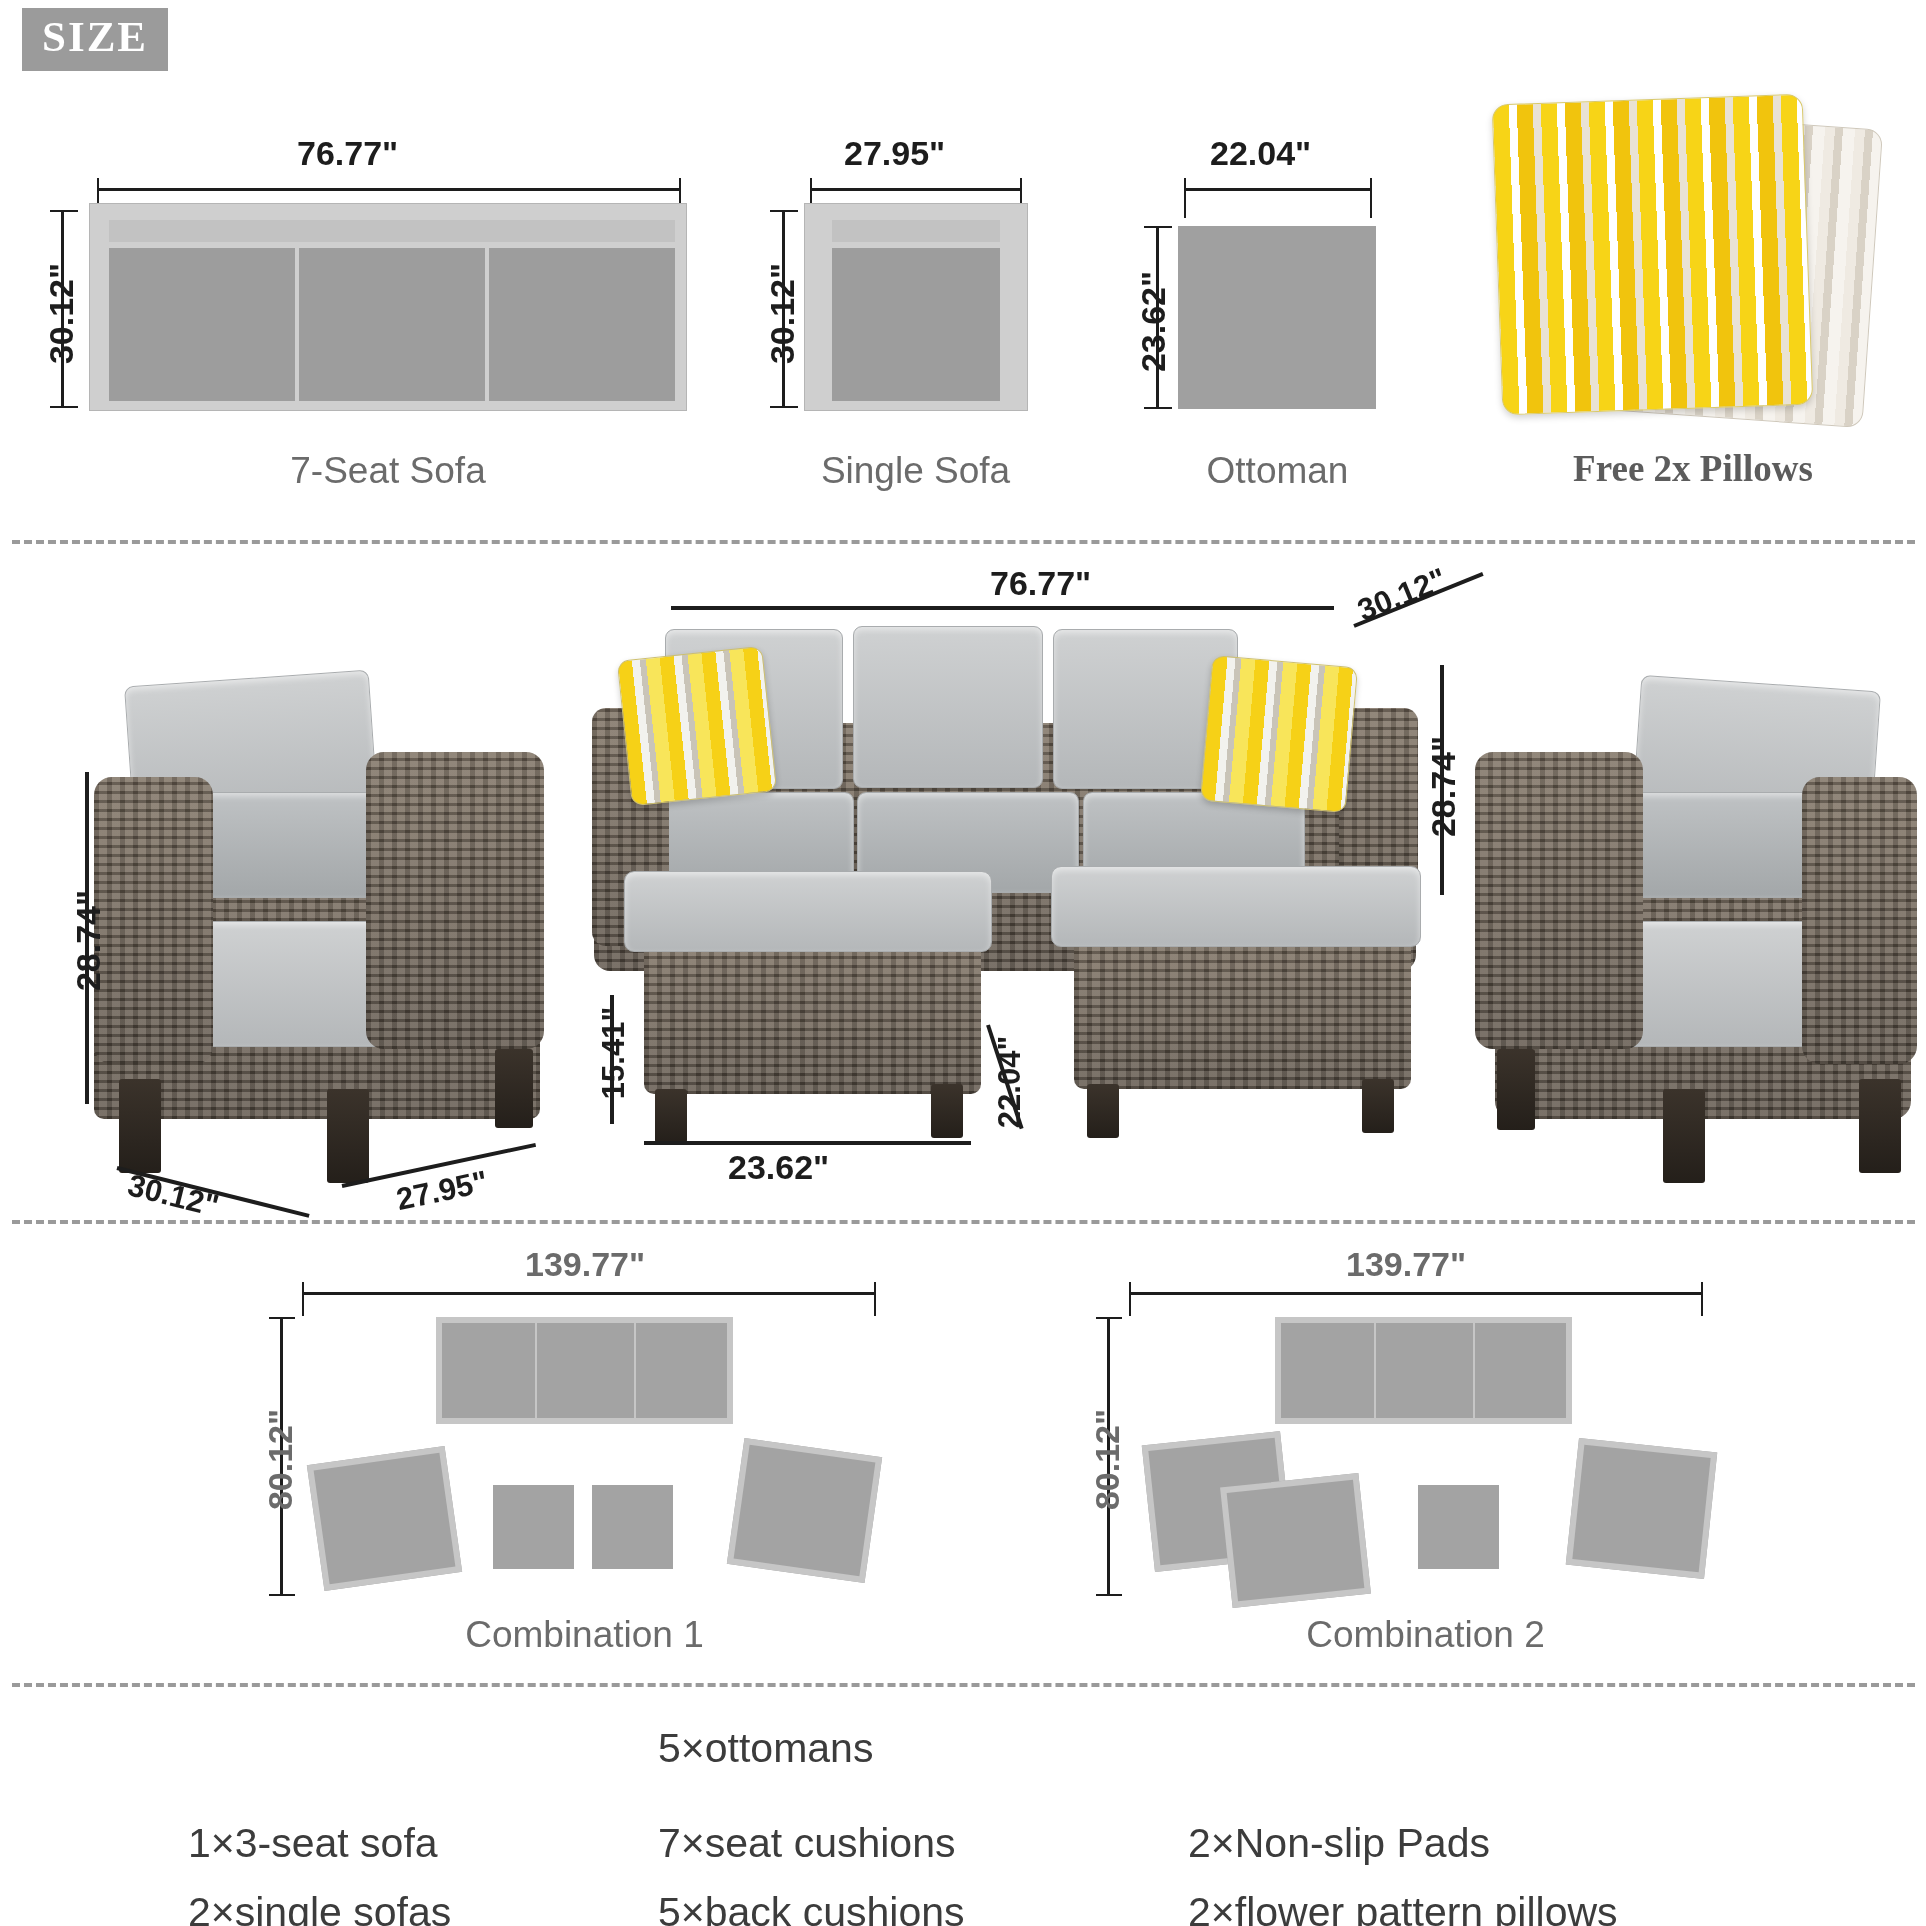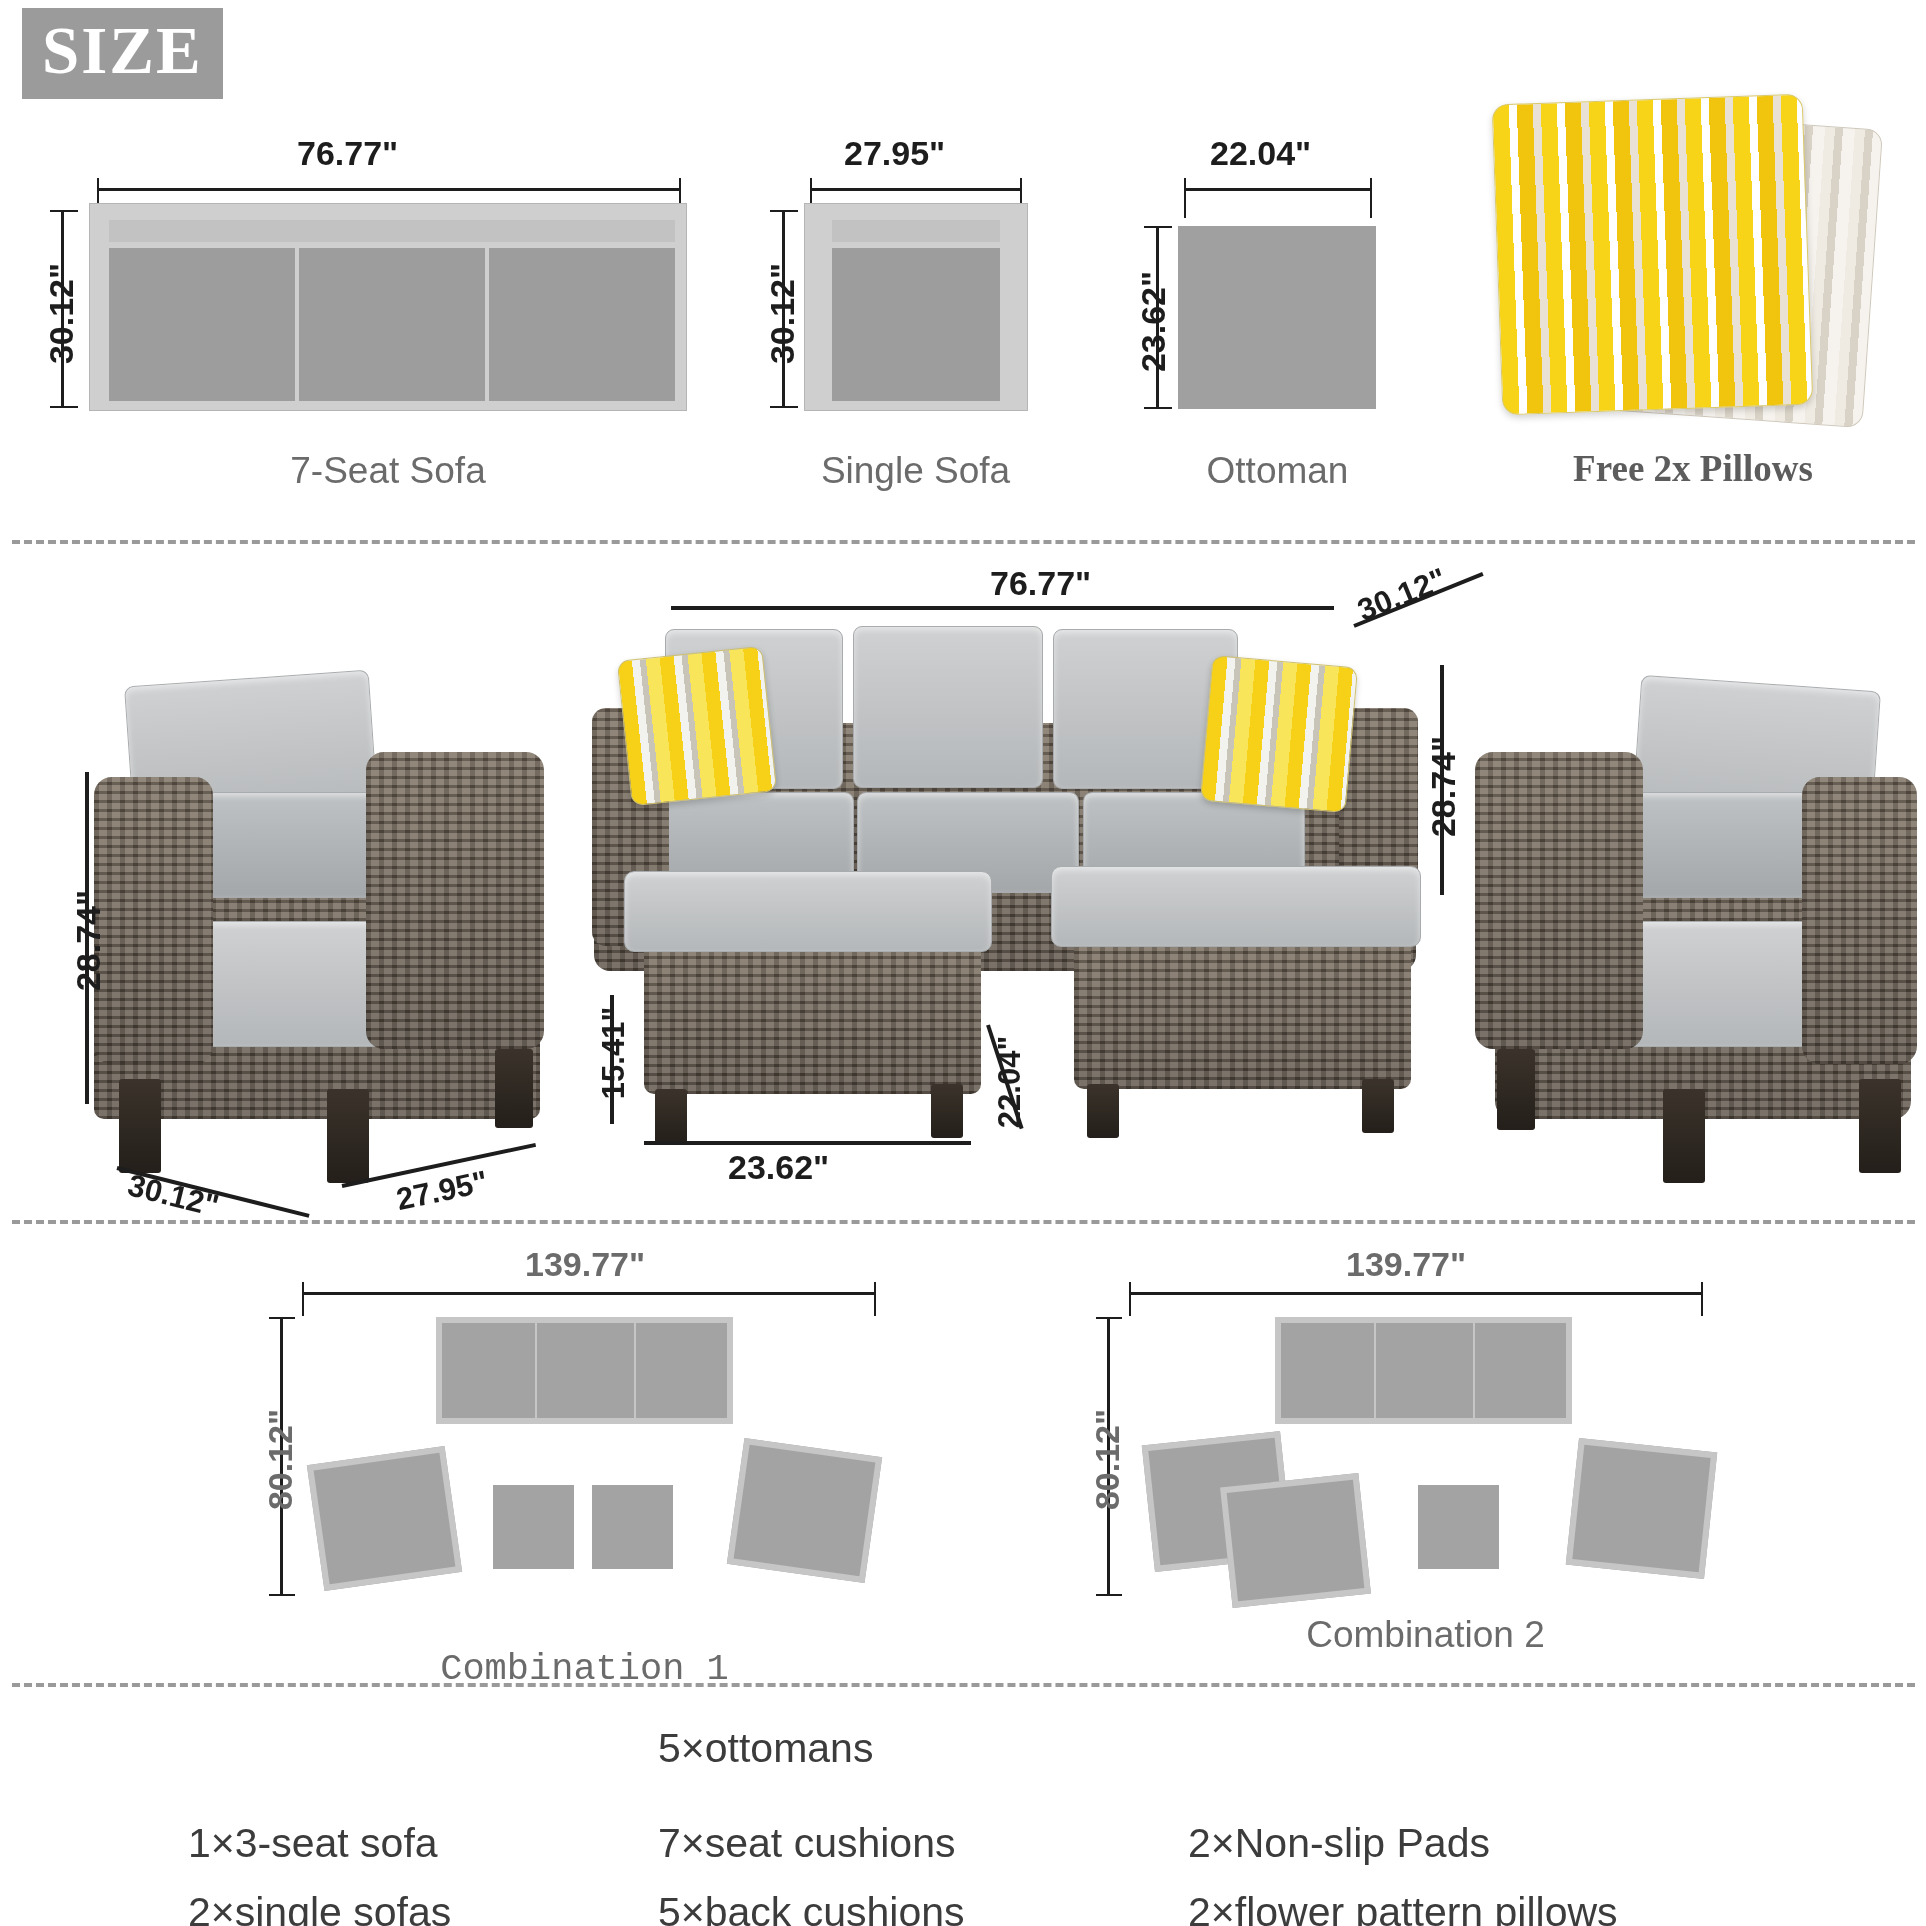--- a/index.html
+++ b/index.html
@@ -100,21 +100,21 @@
     font-size:46px;
     padding:10px 22px;
     letter-spacing:0.5px;
   }
   .size-badge{
     position:absolute;
     left:22px;top:8px;
     background:#9b9b9b;color:#fff;
     font-family:"Liberation Serif", serif;
     font-weight:bold;
-    font-size:67px;
+    font-size:43px;
     padding:4px 20px 10px 20px;
     letter-spacing:2px;
   }
 </style>
 </head>
 <body>
 
 <div class="sheet">
 
   <div class="size-badge">SIZE</div>
@@ -257,21 +257,21 @@
 
   <div class="pl" style="left:436px;top:1317px;width:297px;height:107px;"></div>
   <div class="abs" style="left:535px;top:1323px;width:2px;height:95px;background:#c6c6c6;"></div>
   <div class="abs" style="left:634px;top:1323px;width:2px;height:95px;background:#c6c6c6;"></div>
 
   <div class="pl" style="left:315px;top:1455px;width:139px;height:127px;transform:rotate(-8deg);"></div>
   <div class="pl" style="left:735px;top:1447px;width:139px;height:127px;transform:rotate(8deg);"></div>
   <div class="pl plain" style="left:493px;top:1485px;width:81px;height:84px;"></div>
   <div class="pl plain" style="left:592px;top:1485px;width:81px;height:84px;"></div>
 
-  <div class="cap" style="left:436px;top:1648px;width:297px;font-family:Liberation Mono, monospace;">Combination 1</div>
+  <div class="cap" style="left:436px;top:1614px;width:297px;">Combination 1</div>
 
   <div class="arrowline" style="left:1129px;top:1292px;width:574px;height:3px;"></div>
   <div class="tick" style="left:1129px;top:1282px;height:34px;"></div>
   <div class="tick" style="left:1701px;top:1282px;height:34px;"></div>
   <div class="dim" style="left:1346px;top:1245px;color:#6b6b6b;">139.77"</div>
 
   <div class="arrowline" style="left:1107px;top:1317px;width:3px;height:279px;"></div>
   <div class="tickh" style="left:1096px;top:1317px;width:26px;"></div>
   <div class="tickh" style="left:1096px;top:1594px;width:26px;"></div>
   <div class="dim vert" style="left:988px;top:1440px;width:238px;text-align:center;color:#6b6b6b;">80.12"</div>

